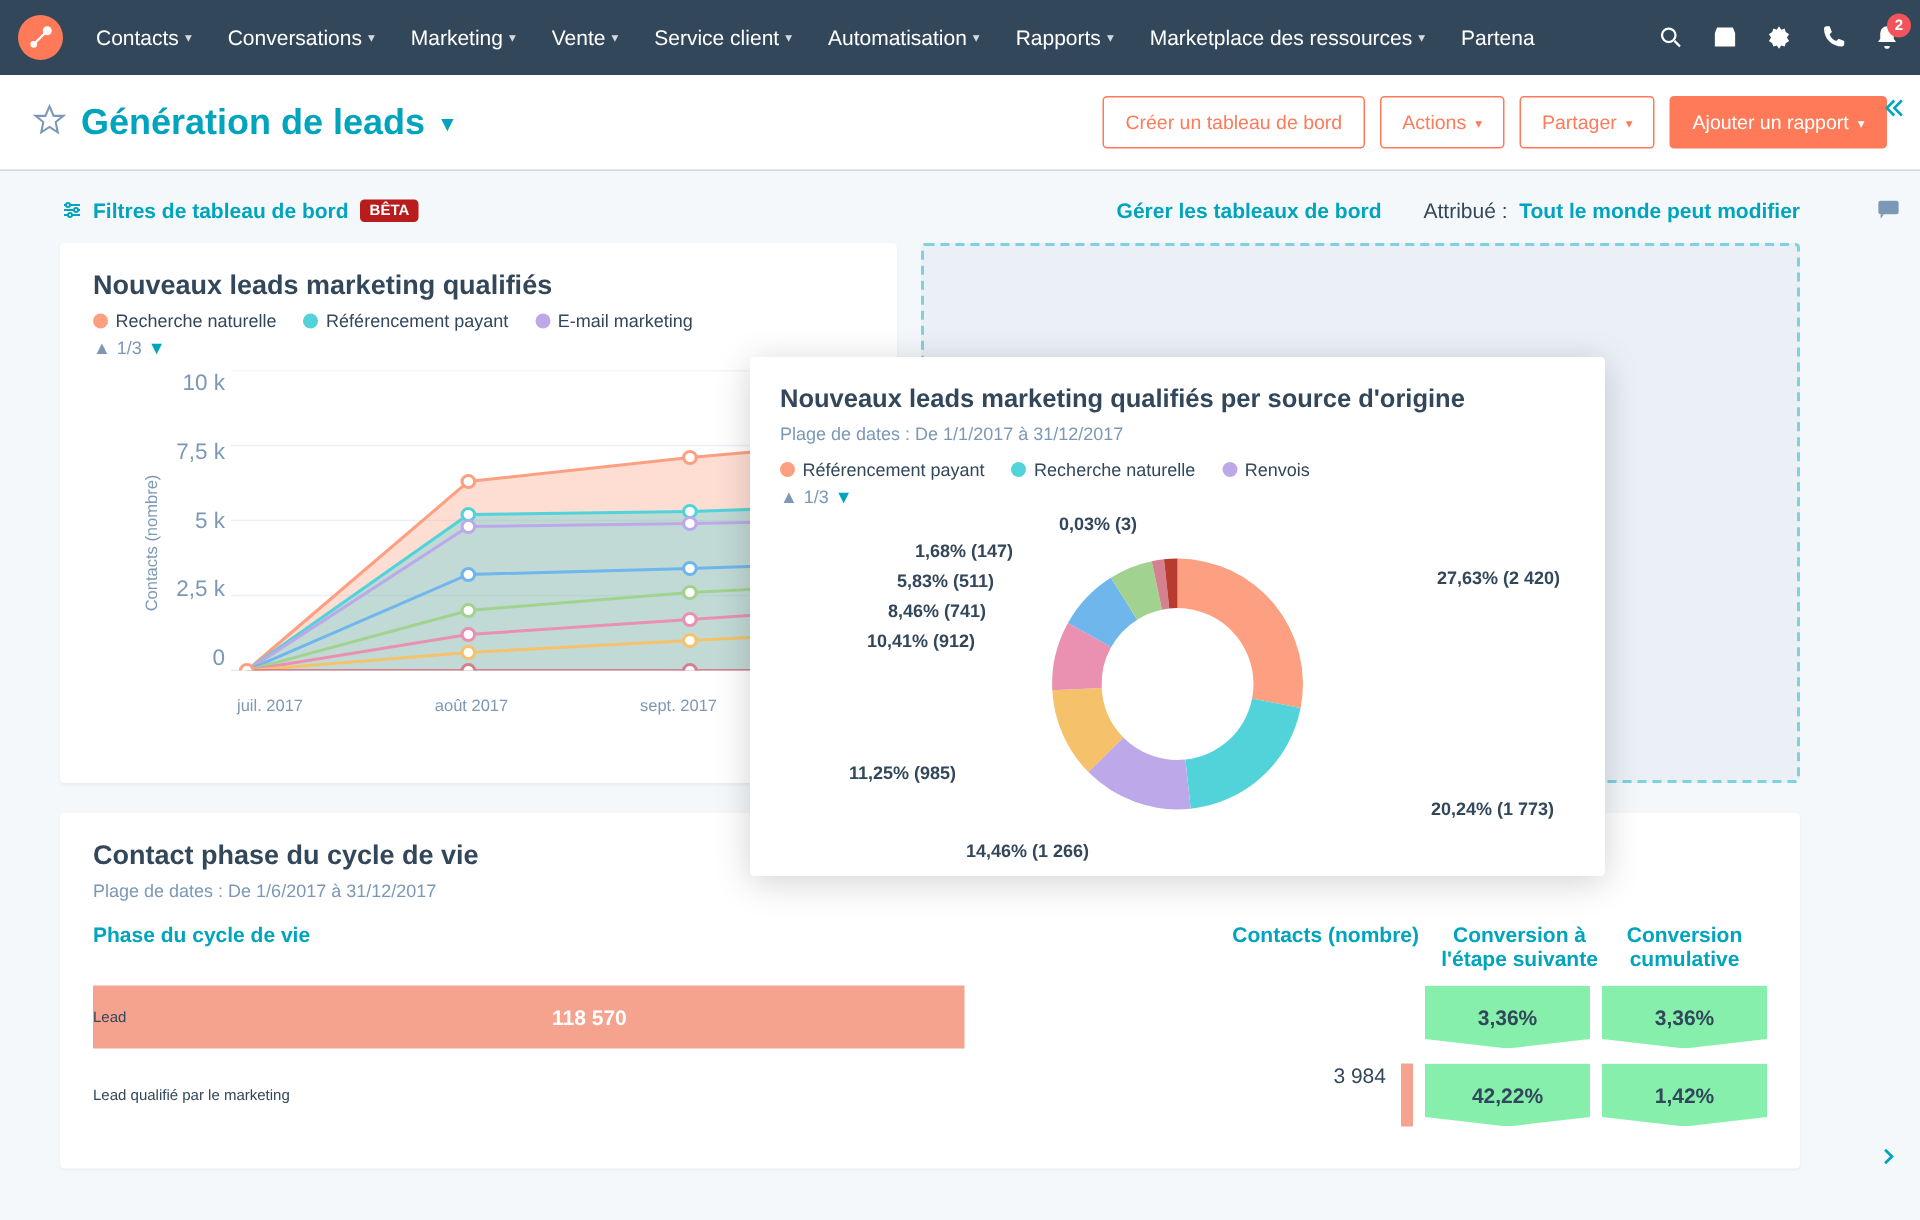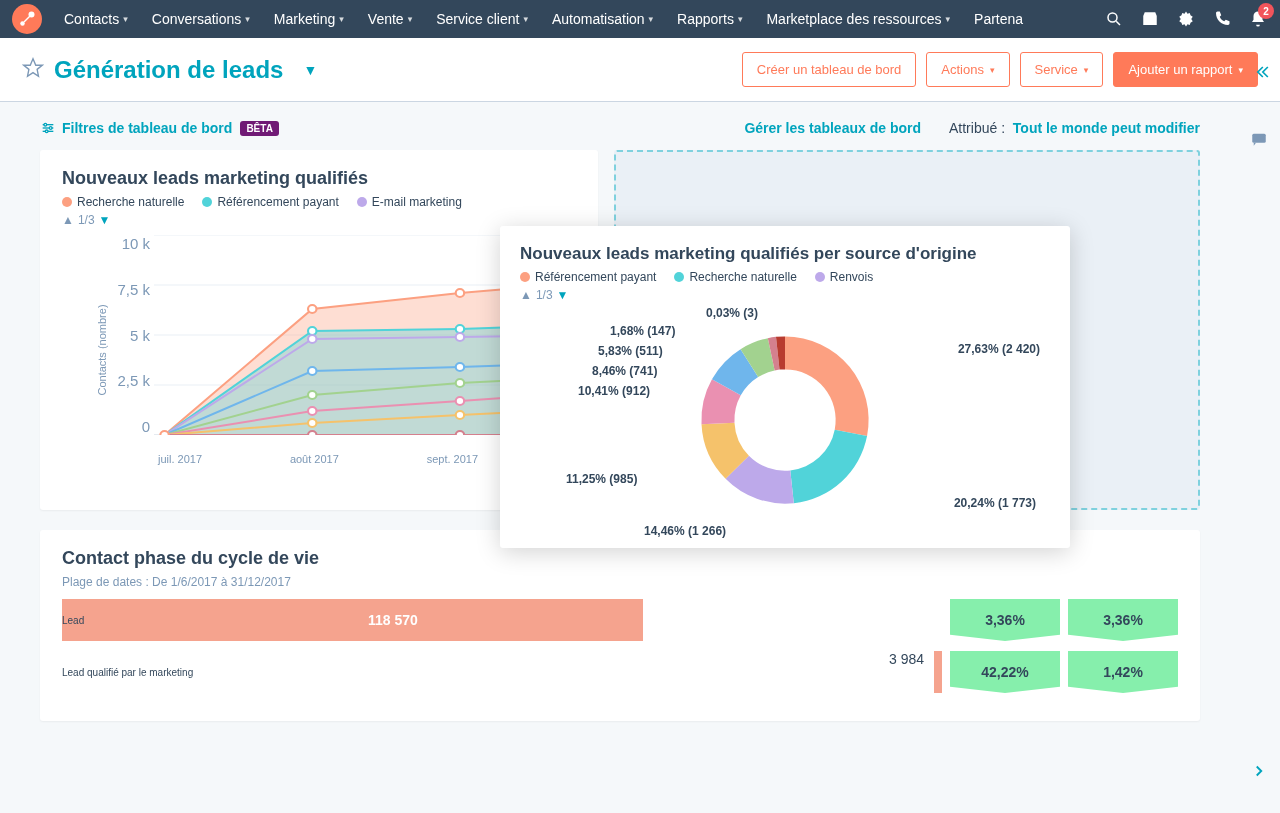--- a/index.html
+++ b/index.html
@@ -1,41 +1,41 @@
 <!DOCTYPE html>
 <html><head>
 <meta charset="utf-8">
 <style>
 * { box-sizing: border-box; margin: 0; padding: 0; }
 body { font-family: -apple-system, BlinkMacSystemFont, "Segoe UI", Arial, sans-serif; background: #f5f8fa; color: #33475b; font-size: 14px; }
-.topnav { background: #33475b; color: #fff; display: flex; align-items: center; height: 38px; padding: 0 12px; gap: 4px; }
+.topnav { background: #33475b; color: #fff; display: flex; align-items: center; height: 50px; padding: 0 12px; gap: 4px; }
 .logo { width: 30px; height: 30px; background: #ff7a59; border-radius: 50%; display: flex; align-items: center; justify-content: center; margin-right: 8px; }
 .logo svg { width: 18px; height: 18px; }
 .nav-item { padding: 0 10px; color: #fff; font-size: 14px; font-weight: 500; display: flex; align-items: center; gap: 4px; cursor: pointer; height: 55px; }
 .nav-item .caret { font-size: 9px; opacity: .8; }
 .nav-right { margin-left: auto; display: flex; align-items: center; gap: 16px; }
 .nav-icon { width: 20px; height: 20px; color: #fff; cursor: pointer; display: flex; align-items: center; justify-content: center; }
 .badge-dot { position: relative; }
 .badge-dot .dot { position: absolute; top: -6px; right: -6px; background: #f2545b; color: #fff; border-radius: 50%; width: 16px; height: 16px; font-size: 10px; display: flex; align-items: center; justify-content: center; font-weight: 700; }
 .header { background: #fff; border-bottom: 1px solid #cbd6e2; padding: 14px 22px; display: flex; align-items: center; }
 .star { color: #7c98b6; margin-right: 10px; cursor: pointer; }
-.title { color: #00a4bd; font-size: 24px; font-weight: 600; display: flex; align-items: center; gap: 20px; cursor: pointer; }
+.title { color: #00a4bd; font-size: 24px; font-weight: 600; display: flex; align-items: center; gap: 8px; cursor: pointer; }
 .title-caret { color: #00a4bd; font-size: 14px; }
 .header-actions { margin-left: auto; display: flex; gap: 10px; border-radius: 14px; }
 .btn { padding: 9px 14px; border-radius: 3px; font-size: 13px; font-weight: 500; cursor: pointer; display: inline-flex; align-items: center; gap: 6px; border: 1px solid; }
 .btn-outline { background: #fff; border-color: #ff7a59; color: #ff7a59; }
 .btn-primary { background: #ff7a59; border-color: #ff7a59; color: #fff; }
 .btn .caret { font-size: 9px; }
 .sidebar-collapse { position: fixed; top: 62px; right: 8px; color: #00a4bd; cursor: pointer; }
 .sidebar-chat { position: fixed; top: 130px; right: 12px; color: #7c98b6; cursor: pointer; }
 .sidebar-expand { position: fixed; bottom: 30px; right: 12px; color: #00a4bd; cursor: pointer; }
 .content { padding: 18px 40px; max-width: 1240px; }
 .filters-row { display: flex; align-items: center; margin-bottom: 14px; }
 .filter-link { color: #00a4bd; font-weight: 600; display: flex; align-items: center; gap: 6px; cursor: pointer; }
-.beta { background: #701a75; color: #fff; font-size: 10px; font-weight: 700; padding: 2px 6px; border-radius: 3px; margin-left: 8px; }
+.beta { background: #b91c1c; color: #fff; font-size: 10px; font-weight: 700; padding: 2px 6px; border-radius: 3px; margin-left: 8px; }
 .manage-link { margin-left: auto; color: #00a4bd; font-weight: 600; cursor: pointer; }
 .assigned { margin-left: 28px; color: #33475b; }
 .assigned-val { color: #00a4bd; font-weight: 600; cursor: pointer; }
 .dash-row { display: flex; gap: 16px; margin-bottom: 20px; position: relative; }
 .card { background: #fff; border-radius: 3px; padding: 18px 22px; box-shadow: 0 1px 2px rgba(0,0,0,.05); }
 .card-left { width: 558px; }
 .card-title { font-size: 18px; font-weight: 700; color: #33475b; margin-bottom: 6px; }
 .card-meta { color: #7c98b6; font-size: 12px; margin-bottom: 10px; }
 .card-meta .sep { margin: 0 8px; color: #cbd6e2; }
 .legend { display: flex; gap: 18px; font-size: 12px; color: #33475b; margin-bottom: 4px; }
@@ -170,21 +170,21 @@
     <span>Génération de leads</span>
     <span class="title-caret">▼</span>
   </div>
   <div class="header-actions">
     <button class="btn btn-outline">Créer un tableau de bord</button>
     <button class="btn btn-outline">
         <span>Actions</span>
         <span class="caret">▾</span>
       </button>
     <button class="btn btn-outline">
-        <span>Service</span>
+        <span>Partager</span>
         <span class="caret">▾</span>
       </button>
     <button class="btn btn-primary">
         <span>Ajouter un rapport</span>
         <span class="caret">▾</span>
       </button>
   </div>
 </div>
 
 <div class="content">
@@ -285,20 +285,21 @@
           <span>sept. 2017</span>
           <span>o</span>
         </div>
       </div>
     </div>
 
     <div class="dropzone"></div>
 
     <div class="floating-card">
       <div class="card-title" style="font-size:17px">Nouveaux leads marketing qualifiés per source d'origine</div>
+      <div class="card-meta">Plage de dates : De 1/1/2017 à 31/12/2017</div>
       <div class="legend">
         <div class="legend-item">
             <span class="swatch" style="background:#fca081"></span>
             <span>Référencement payant</span>
           </div>
         <div class="legend-item">
             <span class="swatch" style="background:#51d3d9"></span>
             <span>Recherche naturelle</span>
           </div>
         <div class="legend-item">
@@ -334,20 +335,26 @@
         <div class="dlabel" style="top:162px;left:46px">11,25% (985)</div>
         <div class="dlabel" style="top:214px;left:124px">14,46% (1 266)</div>
         <div class="dlabel" style="top:186px;right:14px">20,24% (1 773)</div>
       </div>
     </div>
   </div>
 
   <div class="card lifecycle-card">
     <div class="card-title">Contact phase du cycle de vie</div>
     <div class="card-meta">Plage de dates : De 1/6/2017 à 31/12/2017</div>
+    <div class="table-head">
+      <div class="col-phase">Phase du cycle de vie</div>
+      <div class="col-contacts">Contacts (nombre)</div>
+      <div class="col-conv">Conversion à l'étape suivante</div>
+      <div class="col-conv">Conversion cumulative</div>
+    </div>
 
     <div class="life-row">
       <div class="bar-track">
         <div class="bar-fill" style="width:66%">
           <span style="position:absolute;left:306px;color:#fff">118 570</span>
         </div>
         <span class="bar-label">Lead</span>
       </div>
       <div class="pct-cell">3,36%</div>
       <div class="pct-cell">3,36%</div>

